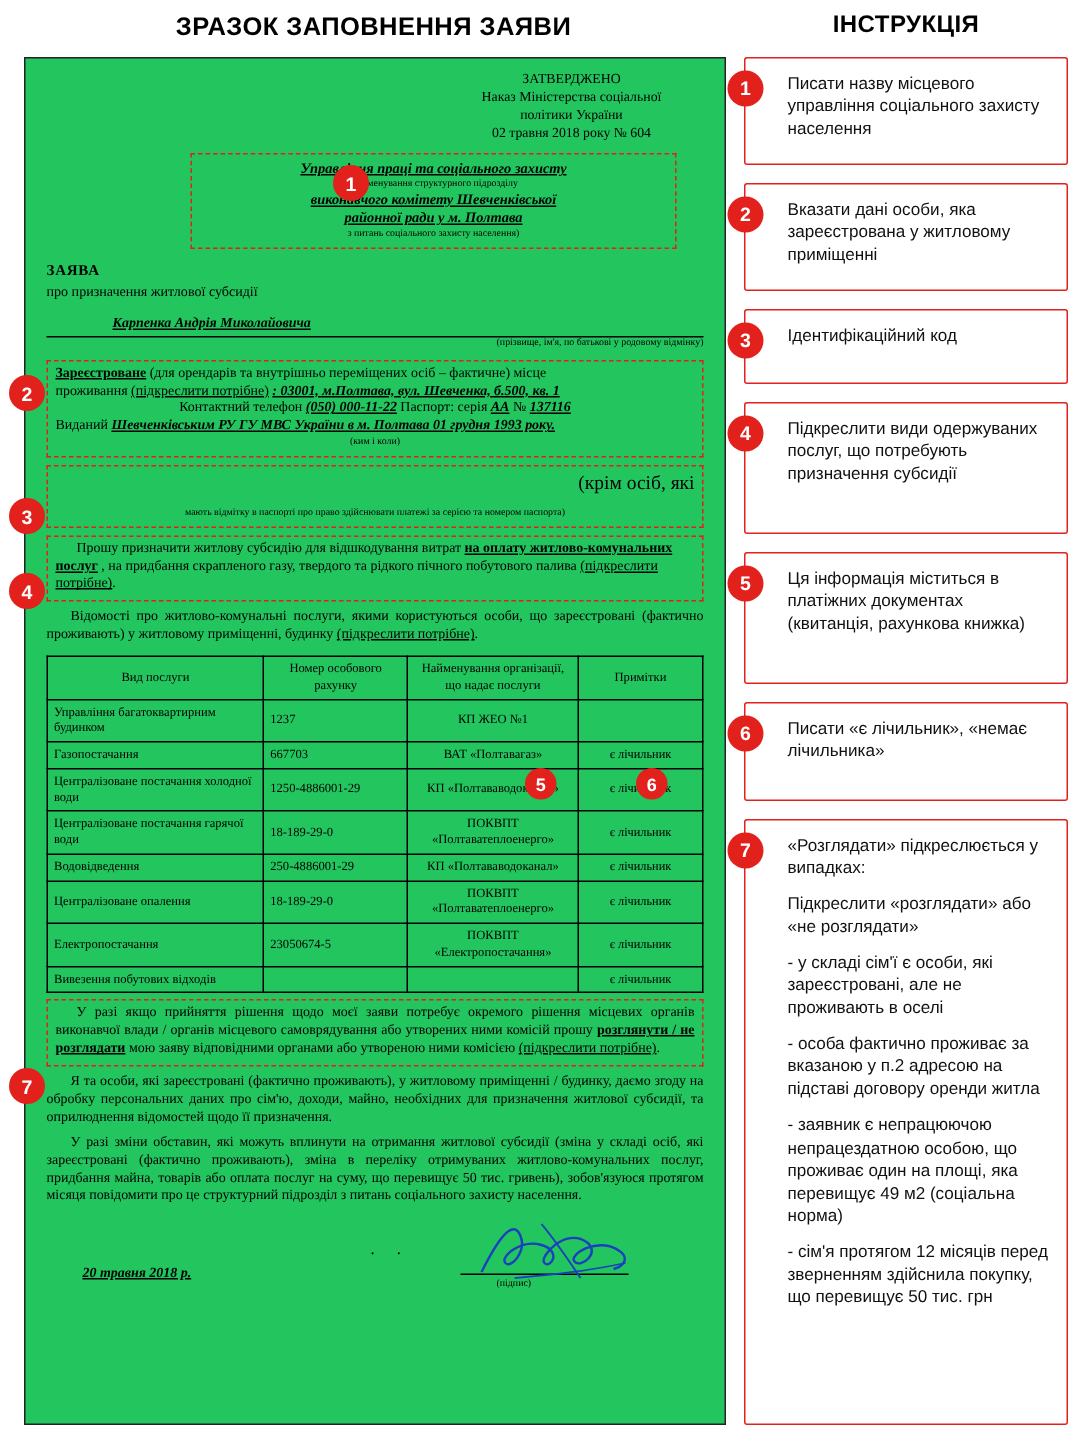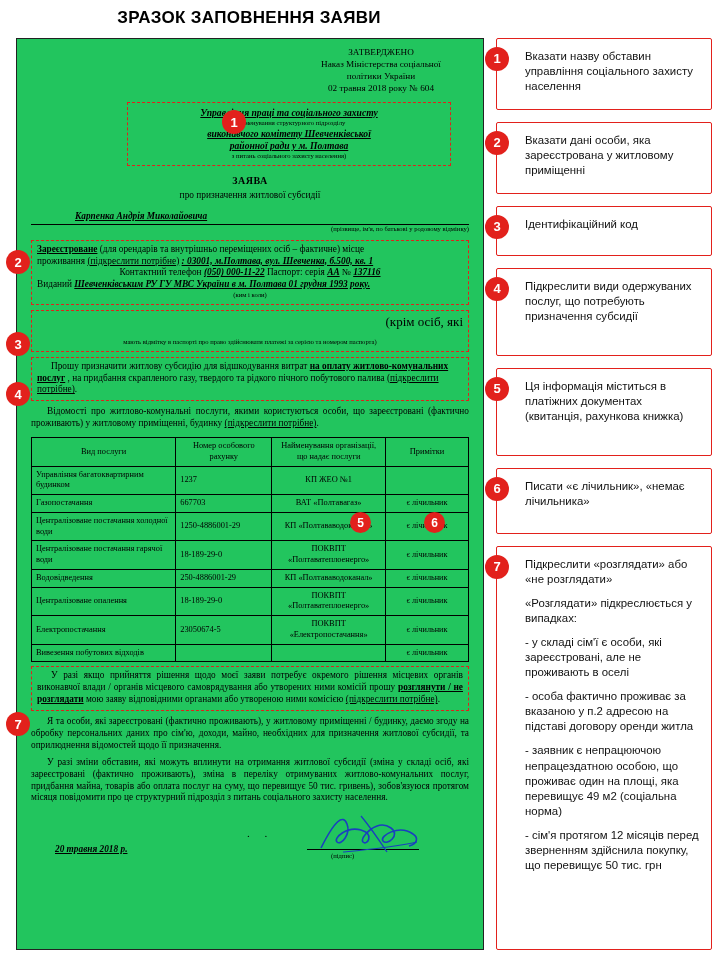--- a/index.html
+++ b/index.html
@@ -50,21 +50,21 @@
   .dash { border: 1.2px dashed #e2211c; }
 
   .org-box {
     margin: 7px 18px 0 96px;
     padding: 4px 6px 5px 6px;
     text-align: center;
   }
   .org-box .l1 { font-weight: bold; font-style: italic; text-decoration: underline; font-size: 9.6px; }
   .org-box .l2 { font-weight: bold; font-style: italic; text-decoration: underline; font-size: 9.6px; }
 
-  .title-blk { margin-top: 9px; text-align: center; }
+  .title-blk { margin-top: 9px; text-align: left; }
   .title-blk .t1 { font-weight: bold; font-size: 10px; letter-spacing: .5px; }
   .title-blk .t2 { font-size: 9.4px; margin-top: 1px; }
 
   .line-full { border-bottom: 1px solid #000; }
 
   .fld { font-weight: bold; font-style: italic; text-decoration: underline; }
 
   .name-row { margin-top: 10px; }
 
   .reg-box { margin-top: 6px; padding: 3px 5px 4px 5px; }
@@ -116,20 +116,21 @@
   .inst p { margin: 0 0 9px 0; }
   .inst p:last-child { margin-bottom: 0; }
   .inst .circ { left: -12px; top: 8px; }
 </style>
 </head>
 <body>
 
 <div class="page">
 
   <div class="head-left">ЗРАЗОК ЗАПОВНЕННЯ ЗАЯВИ</div>
+  <div class="head-right">ІНСТРУКЦІЯ</div>
 
   <div class="sheet">
 
     <div class="approve">
       <div class="c">ЗАТВЕРДЖЕНО</div>
       <div class="c">Наказ Міністерства соціальної</div>
       <div class="c">політики України</div>
       <div class="c">02 травня 2018 року № 604</div>
     </div>
 
@@ -278,21 +279,21 @@
   <div class="circ" style="left:222px; top:110px;">1</div>
   <div class="circ" style="left:6px;  top:250px;">2</div>
   <div class="circ" style="left:6px;  top:332px;">3</div>
   <div class="circ" style="left:6px;  top:382px;">4</div>
   <div class="circ sm2" style="left:350px; top:512px;">5</div>
   <div class="circ sm2" style="left:424px; top:512px;">6</div>
   <div class="circ" style="left:6px;  top:712px;">7</div>
 
   <div class="inst" style="top:38px;  height:72px;">
     <div class="circ">1</div>
-    <p>Вказати назву обставин управління соціального захисту населення</p>
+    <p>Писати назву місцевого управління соціального захисту населення</p>
   </div>
 
   <div class="inst" style="top:122px; height:72px;">
     <div class="circ">2</div>
     <p>Вказати дані особи, яка зареєстрована у житловому приміщенні</p>
   </div>
 
   <div class="inst" style="top:206px; height:50px;">
     <div class="circ">3</div>
     <p>Ідентифікаційний код</p>
@@ -308,21 +309,21 @@
     <p>Ця інформація міститься в платіжних документах (квитанція, рахункова книжка)</p>
   </div>
 
   <div class="inst" style="top:468px; height:66px;">
     <div class="circ">6</div>
     <p>Писати «є лічильник», «немає лічильника»</p>
   </div>
 
   <div class="inst" style="top:546px; height:404px;">
     <div class="circ">7</div>
+    <p>«Розглядати» підкреслюється у випадках:</p>
     <p>Підкреслити «розглядати» або «не розглядати»</p>
-    <p>«Розглядати» підкреслюється у випадках:</p>
     <p>- у складі сім'ї є особи, які зареєстровані, але не проживають в оселі</p>
     <p>- особа фактично проживає за вказаною у п.2 адресою на підставі договору оренди житла</p>
     <p>- заявник є непрацюючою непрацездатною особою, що проживає один на площі, яка перевищує 49 м2 (соціальна норма)</p>
     <p>- сім'я протягом 12 місяців перед зверненням здійснила покупку, що перевищує 50 тис. грн</p>
   </div>
 
 </div>
 
 </body></html>

